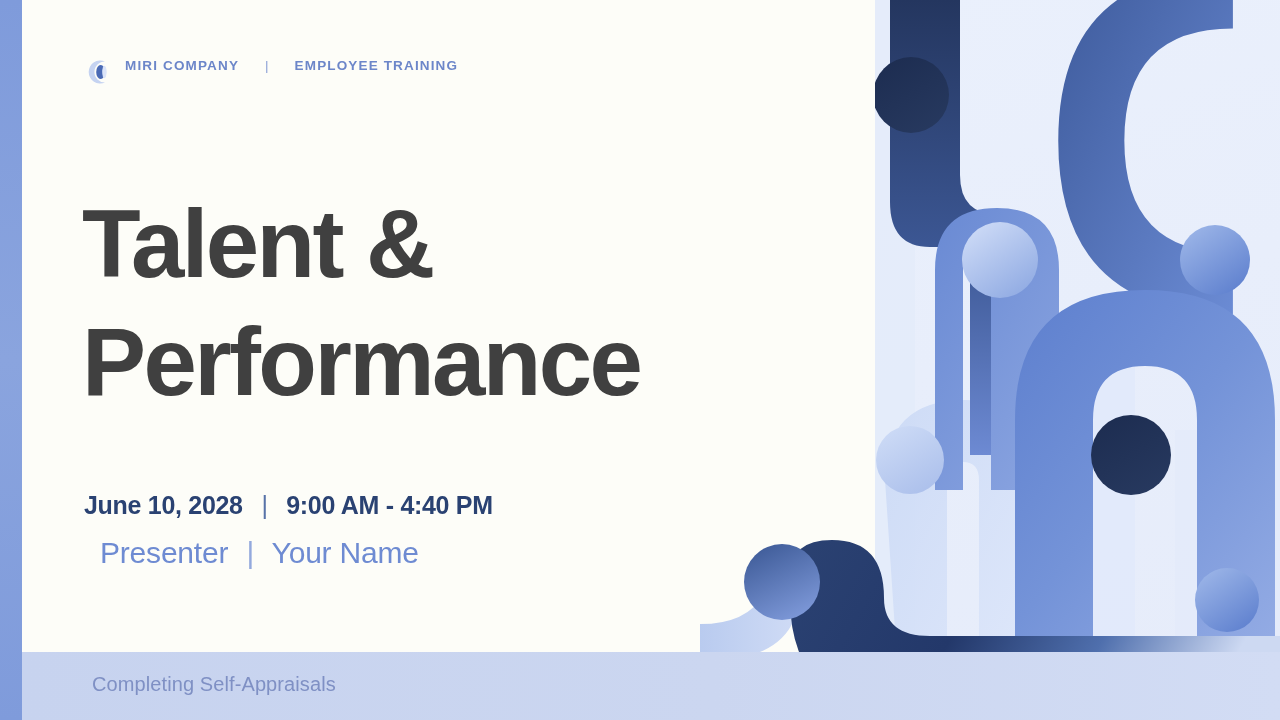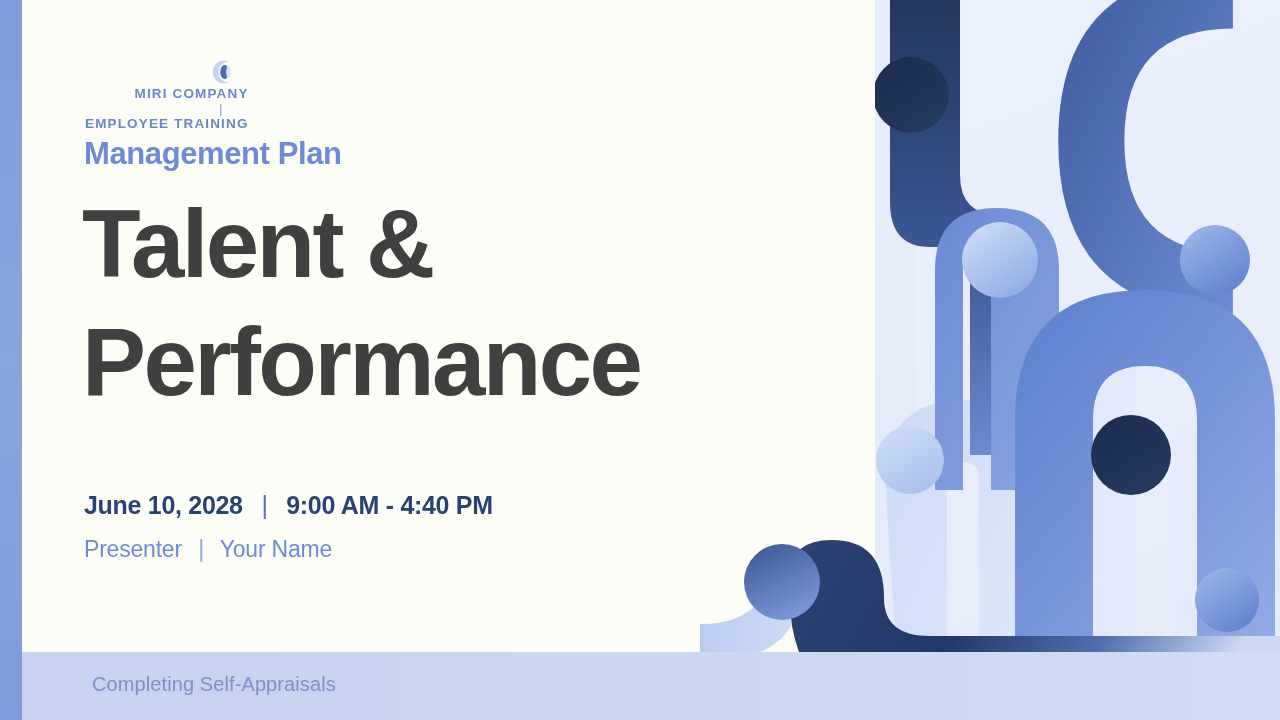--- a/index.html
+++ b/index.html
@@ -80,24 +80,23 @@
     z-index: 7;
     white-space: nowrap;
     text-align: right;
   }
 
   
   .brand-row {
     position: absolute;
     left: 85px; top: 58px;
     display: flex;
-    align-items: flex-end;
+    align-items: flex-start;
     gap: 0;
     z-index: 7;
-    flex-direction: column;
   }
   .brand-logo { width: 28px; height: 28px; display:block; margin-right: 12px; }
   .brand-name {
     font-size: 13.5px;
     font-weight: 600;
     letter-spacing: 1.15px;
     color: #6c86c9;
     white-space: nowrap;
   }
   .brand-sep {
@@ -146,22 +145,22 @@
     font-weight: 600;
     letter-spacing: -0.3px;
     color: #2a4272;
     z-index: 7;
     white-space: nowrap;
   }
   .date-line .pipe { color:#5873a8; font-weight:400; margin:0 12px; }
 
   .presenter-line {
     position: absolute;
-    left: 84px; top: 536px;
-    font-size: 23px;
+    left: 100px; top: 536px;
+    font-size: 30px;
     font-weight: 500;
     letter-spacing: -0.2px;
     color: #6e8bd2;
     z-index: 7;
     white-space: nowrap;
   }
   .presenter-line .pipe { color:#93a9dd; font-weight:400; margin:0 10px; }
 </style>
 </head>
 <body>
@@ -284,21 +283,20 @@
       <path d="M20 3.4 A11.6 11.6 0 1 0 20 24.6 A9 9 0 1 1 20 3.4 Z" fill="#c5d3f1"></path>
       <path d="M14.2 6.8 a7.2 7.2 0 0 1 0 14.4 Z" fill="#d9e2f8"></path>
       <ellipse cx="15.6" cy="14" rx="4.4" ry="7.1" fill="#4a6ab5"></ellipse>
       <ellipse cx="19.4" cy="14" rx="2.2" ry="6.2" fill="#dbe4f9"></ellipse>
     </svg>
     <span class="brand-name">MIRI COMPANY</span>
     <span class="brand-sep">|</span>
     <span class="brand-tag">EMPLOYEE TRAINING</span>
   </div>
 
-  <div class="eyebrow">Management Plan</div>
 
   <div class="headline">
     <span class="l1">Talent &amp;</span>
     <span class="l2">Performance</span>
   </div>
 
   <div class="date-line">
     <span>June 10, 2028</span>
     <span class="pipe">|</span>
     <span>9:00 AM - 4:40 PM</span>

